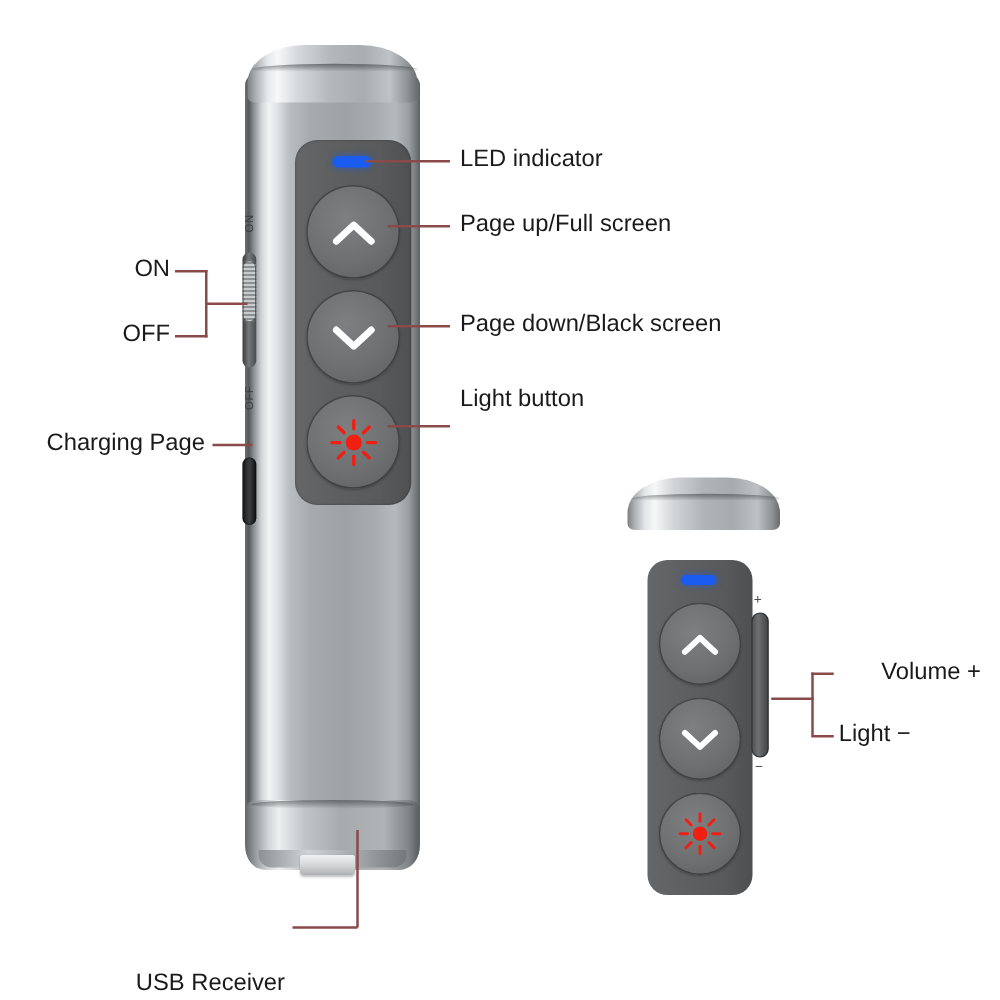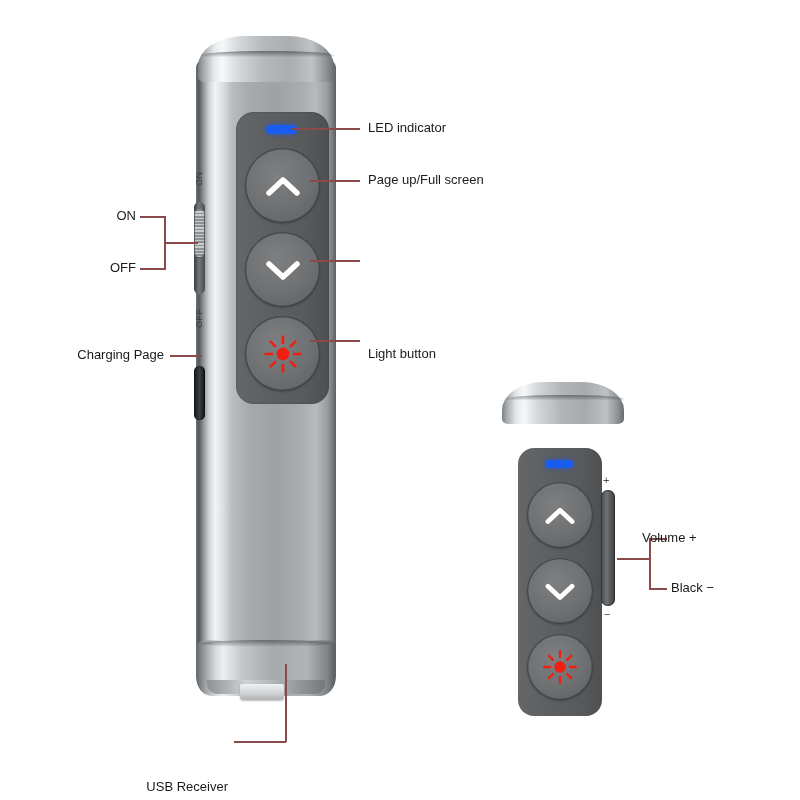--- a/index.html
+++ b/index.html
@@ -9,21 +9,21 @@
     font-family:"Liberation Sans", sans-serif;
     overflow:hidden;
     position:relative;
   }
   .stage{position:absolute;inset:0;}
 
   
   .lbl{
     position:absolute;
     color:#1a1a1a;
-    font-size:13px;
+    font-size:19px;
     line-height:22px;
     white-space:nowrap;
     font-family:"Liberation Sans", sans-serif;
   }
   .lbl.right{text-align:right;}
 
   
   .lead{position:absolute;background:#8a4a4a;}
   .lead-h{height:1.6px;}
   .lead-v{width:1.6px;}
@@ -312,38 +312,39 @@
     <div class="ds-minus">−</div>
   </div>
 
   <div class="lead lead-h" style="left:292px;top:128px;width:68px;"></div>
   <div class="lbl" style="left:368px;top:117px;">LED indicator</div>
 
   <div class="lead lead-h" style="left:310px;top:180px;width:50px;"></div>
   <div class="lbl" style="left:368px;top:169px;">Page up/Full screen</div>
 
   <div class="lead lead-h" style="left:310px;top:260px;width:50px;"></div>
+  <div class="lbl" style="left:368px;top:249px;">Page down/Black screen</div>
 
   <div class="lead lead-h" style="left:310px;top:340px;width:50px;"></div>
-  <div class="lbl" style="left:368px;top:343px;">Light button</div>
+  <div class="lbl" style="left:368px;top:309px;">Light button</div>
 
   <div class="lead lead-h" style="left:140px;top:216px;width:26px;"></div>
   <div class="lead lead-h" style="left:140px;top:268px;width:26px;"></div>
   <div class="lead lead-v" style="left:164px;top:216px;height:54px;"></div>
   <div class="lead lead-h" style="left:164px;top:242px;width:34px;"></div>
   <div class="lbl right" style="left:40px;top:205px;width:96px;">ON</div>
   <div class="lbl right" style="left:40px;top:257px;width:96px;">OFF</div>
 
   <div class="lead lead-h" style="left:170px;top:355px;width:32px;"></div>
   <div class="lbl right" style="left:10px;top:344px;width:154px;">Charging Page</div>
 
   <div class="lead lead-v" style="left:285px;top:664px;height:78px;"></div>
   <div class="lead lead-h" style="left:234px;top:741px;width:52px;"></div>
   <div class="lbl right" style="left:70px;top:730px;width:158px;margin-top:46px;">USB Receiver</div>
 
   <div class="lead lead-h" style="left:617px;top:558px;width:34px;"></div>
   <div class="lead lead-v" style="left:649px;top:538px;height:50px;"></div>
   <div class="lead lead-h" style="left:649px;top:538px;width:18px;"></div>
   <div class="lead lead-h" style="left:649px;top:588px;width:18px;"></div>
-  <div class="lbl" style="left:642px;top:527px;text-align:right;">Volume +</div>
-  <div class="lbl" style="left:671px;top:577px;">Black −</div>
+  <div class="lbl" style="left:705px;top:527px;text-align:right;">Volume +</div>
+  <div class="lbl" style="left:671px;top:577px;">Light −</div>
 
 </div>
 
 </body></html>

